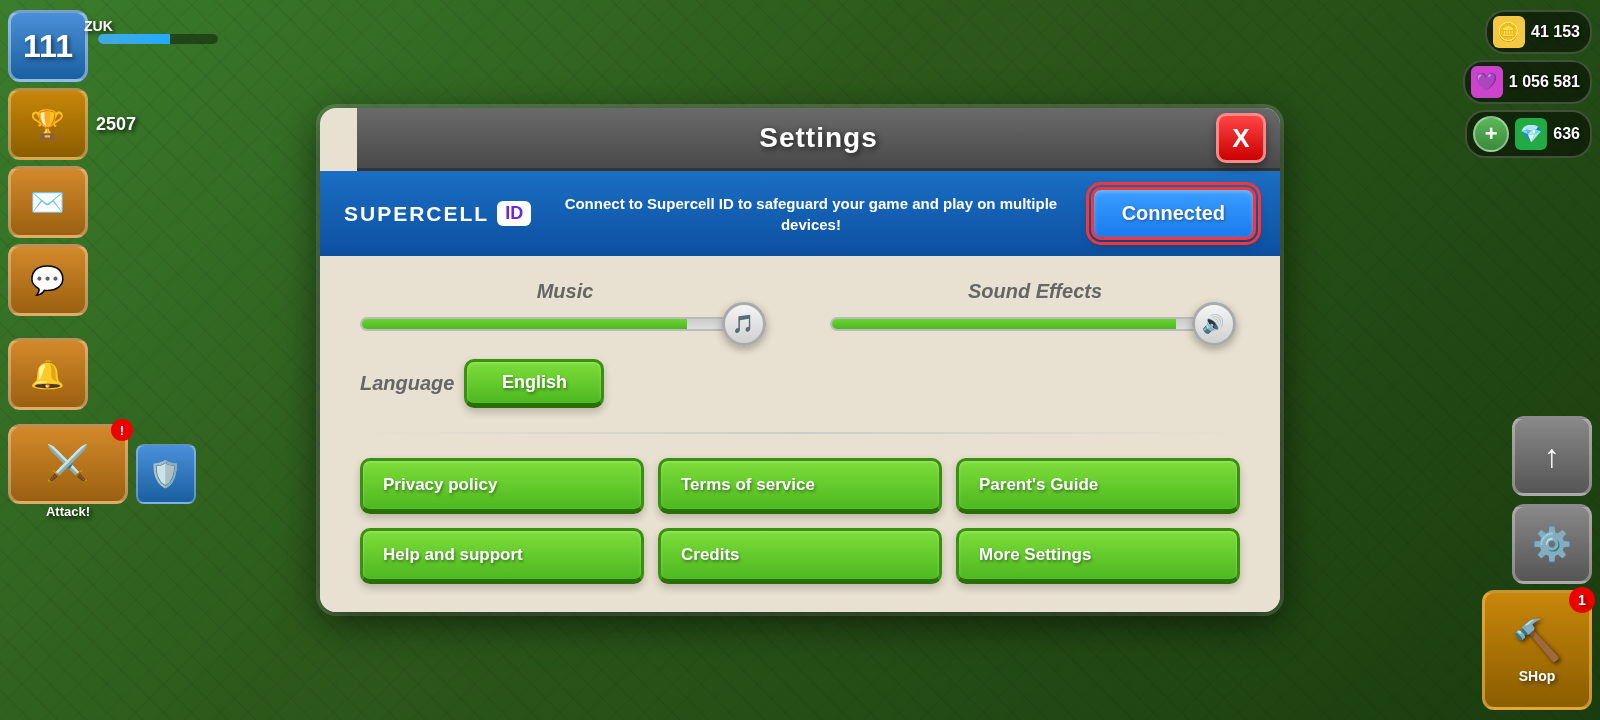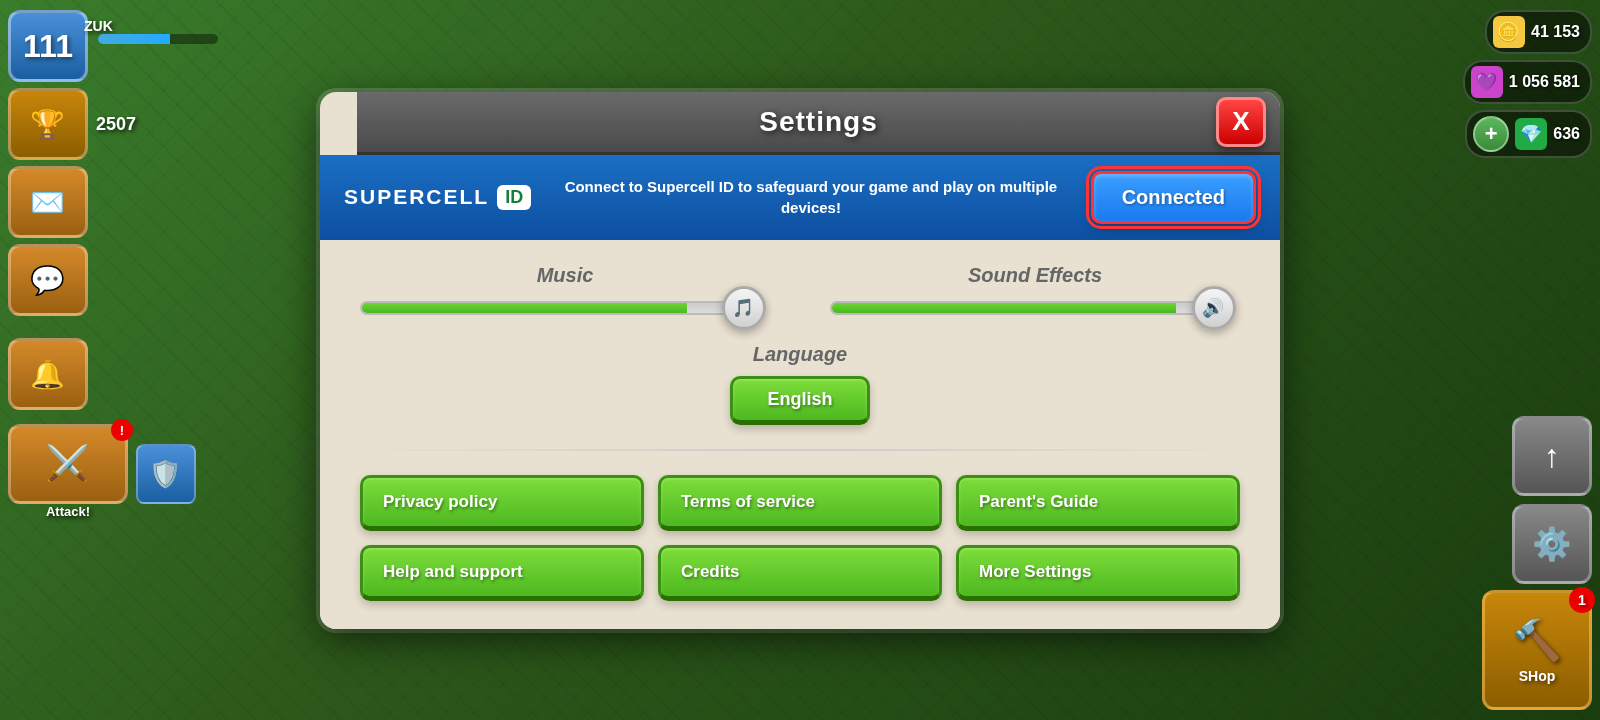--- a/index.html
+++ b/index.html
@@ -281,21 +281,21 @@
     .supercell-text {
       color: white;
       font-size: 21px;
       font-weight: 900;
       letter-spacing: 2px;
       text-transform: uppercase;
     }
 
     .id-badge {
       background: white;
-      color: #15803d;
+      color: #6d28d9;
       padding: 2px 8px;
       border-radius: 6px;
       font-size: 18px;
       font-weight: 900;
     }
 
     .supercell-desc {
       color: white;
       font-size: 15px;
       text-align: center;
@@ -379,25 +379,24 @@
       align-items: center;
       justify-content: center;
       font-size: 18px;
       box-shadow: 0 3px 8px rgba(0,0,0,0.3);
       cursor: pointer;
     }
 
     
     .language-section {
       display: flex;
-      flex-direction: column;
+      flex-direction: row;
       align-items: center;
       gap: 10px;
       margin-bottom: 24px;
-      justify-content: flex-end;
     }
 
     .language-label {
       font-size: 20px;
       font-weight: 700;
       color: #666;
       font-style: italic;
     }
 
     .green-btn {

